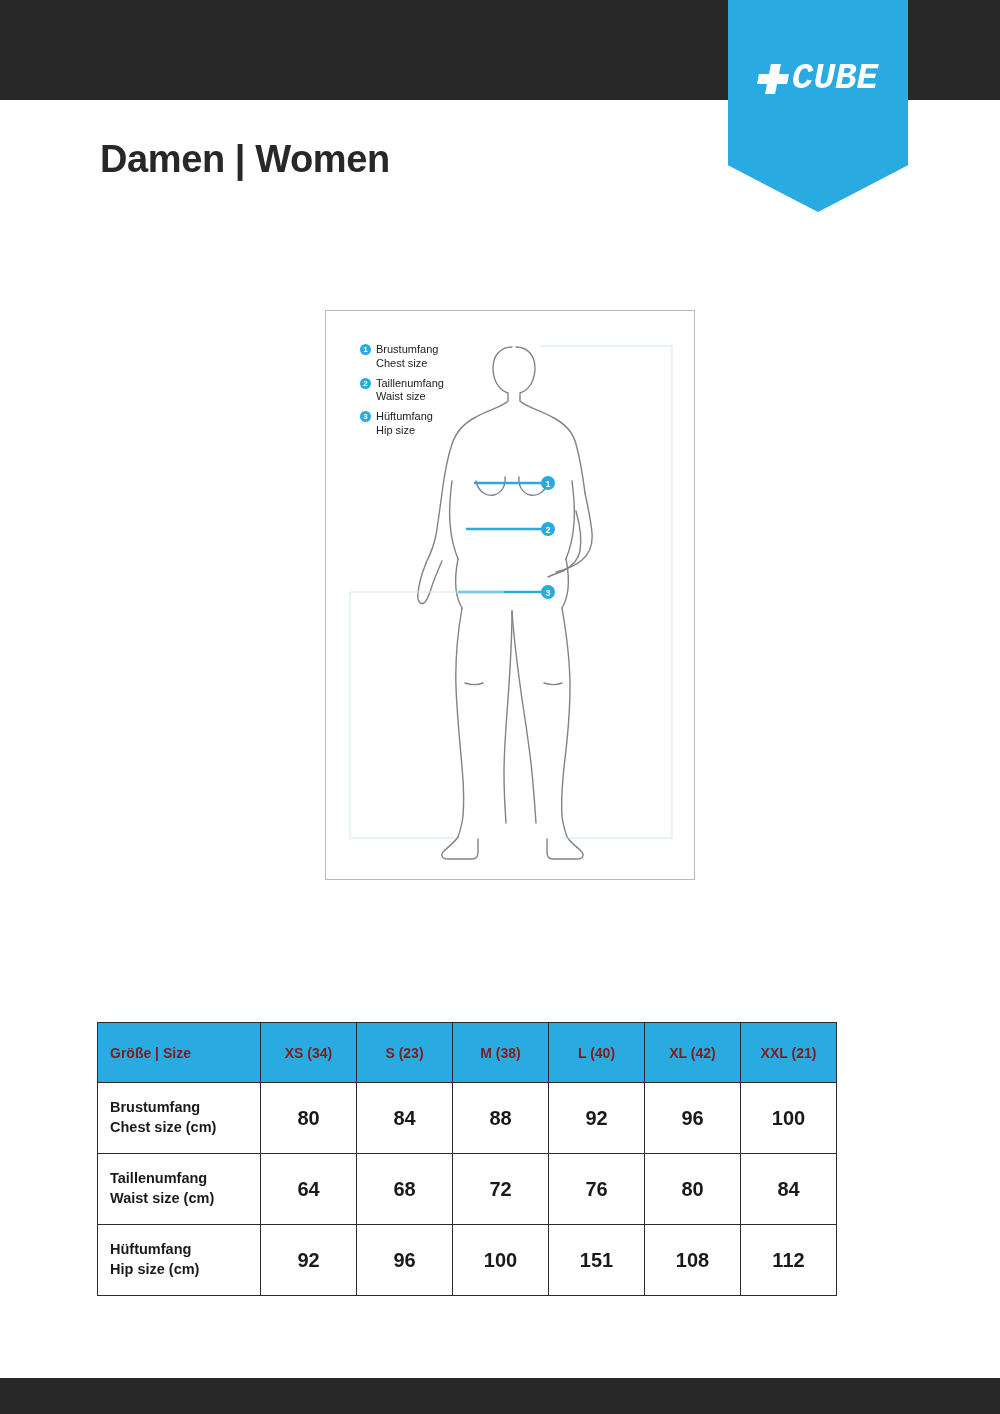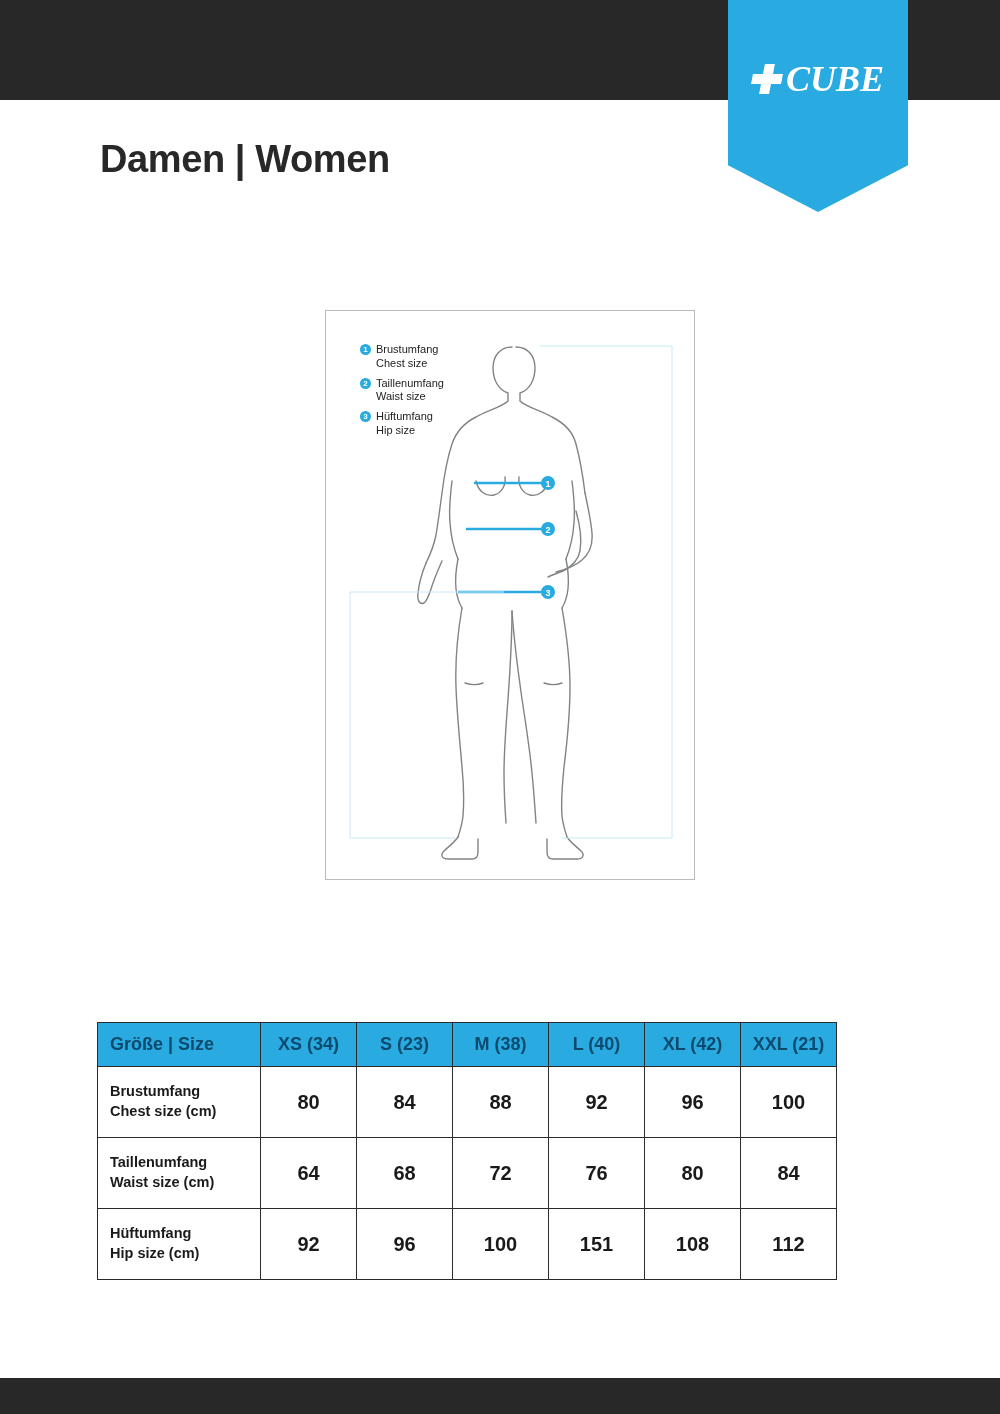--- a/index.html
+++ b/index.html
@@ -86,21 +86,21 @@
   }
   .logo-mark::before {
     left: 10px; top: 0; width: 10px; height: 30px;
     transform: skewX(-11deg);
   }
   .logo-mark::after {
     left: 0px; top: 10px; width: 30px; height: 10px;
     transform: skewX(-11deg);
   }
   .logo-text {
-    font-family: Liberation Serif, serif;
+    font-family: Liberation Mono, monospace;
     font-style: italic;
     font-weight: bold;
     font-size: 36px;
     color: #ffffff;
     letter-spacing: 0px;
   }
 
   
   .figure-panel {
     position: absolute;
@@ -147,24 +147,24 @@
     border-collapse: collapse;
     font-size: 14px;
   }
   .size-table th, .size-table td {
     border: 1px solid #2b2b2b;
     text-align: center;
     vertical-align: middle;
   }
   .size-table thead th {
     background: #29abe2;
-    color: #0c4a6e;
-    font-weight: bold;
-    font-size: 18px;
-    height: 44px;
+    color: #7f1d1d;
+    font-weight: bold;
+    font-size: 14px;
+    height: 60px;
     padding: 4px 6px;
   }
   .size-table thead th.rowhead {
     text-align: left;
     padding-left: 12px;
     width: 163px;
   }
   .size-table tbody td {
     height: 71px;
     font-size: 20px;

